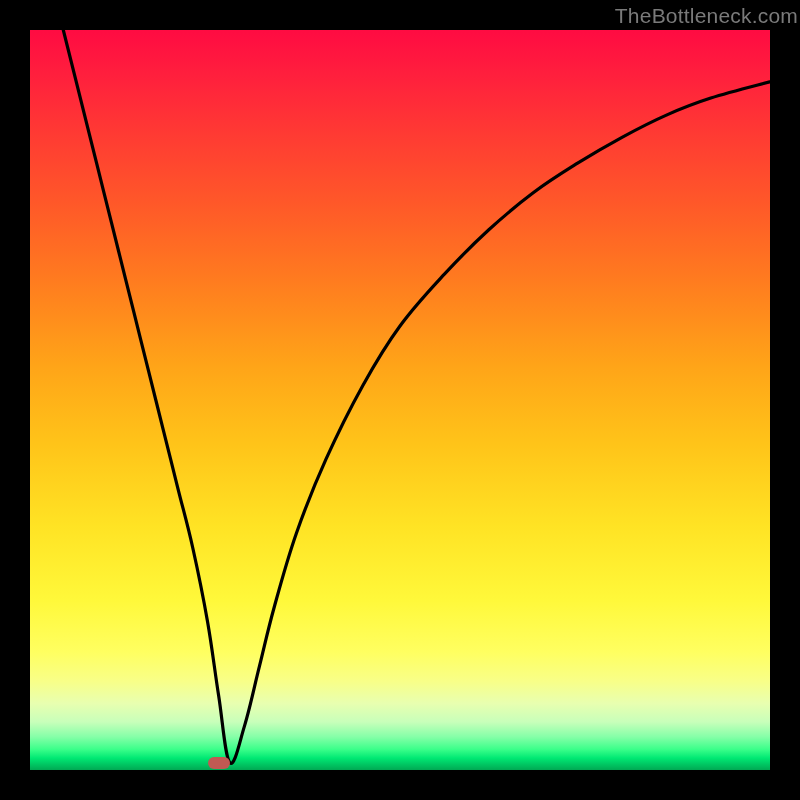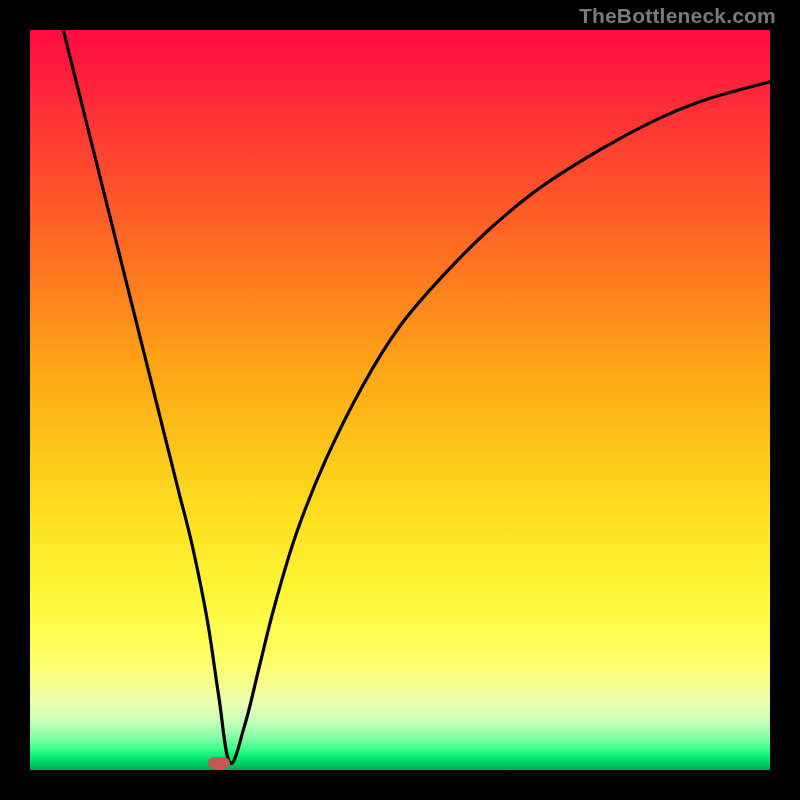--- a/index.html
+++ b/index.html
@@ -57,24 +57,24 @@
   .marker {
     position: absolute;
     width: 22px;
     height: 12px;
     border-radius: 7px;
     transform: translate(-50%, -50%);
   }
   .attribution {
     position: absolute;
     top: 4px;
-    right: 24px;
+    right: 2px;
     color: #7a7a7a;
     font-size: 21px;
-    font-weight: 700;
+    font-weight: 400;
     letter-spacing: 0.2px;
     user-select: none;
   }
 </style>
 </head>
 <body>
 
 <div class="frame">
 
   <div class="plot-area">

